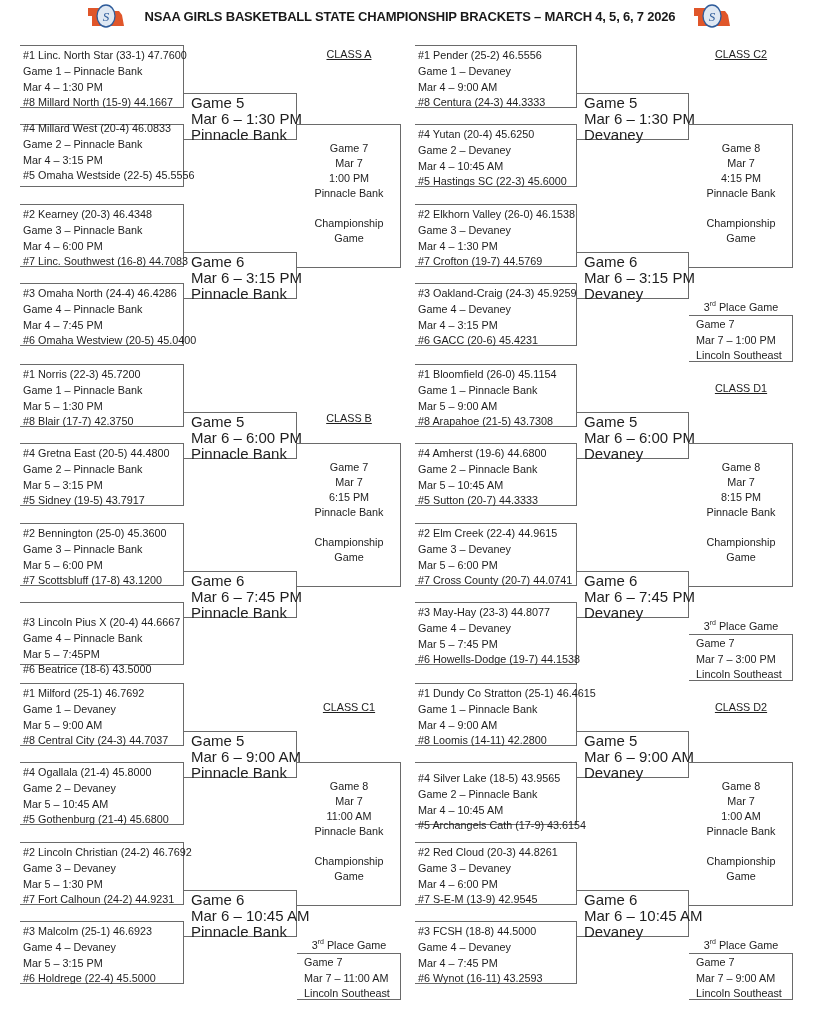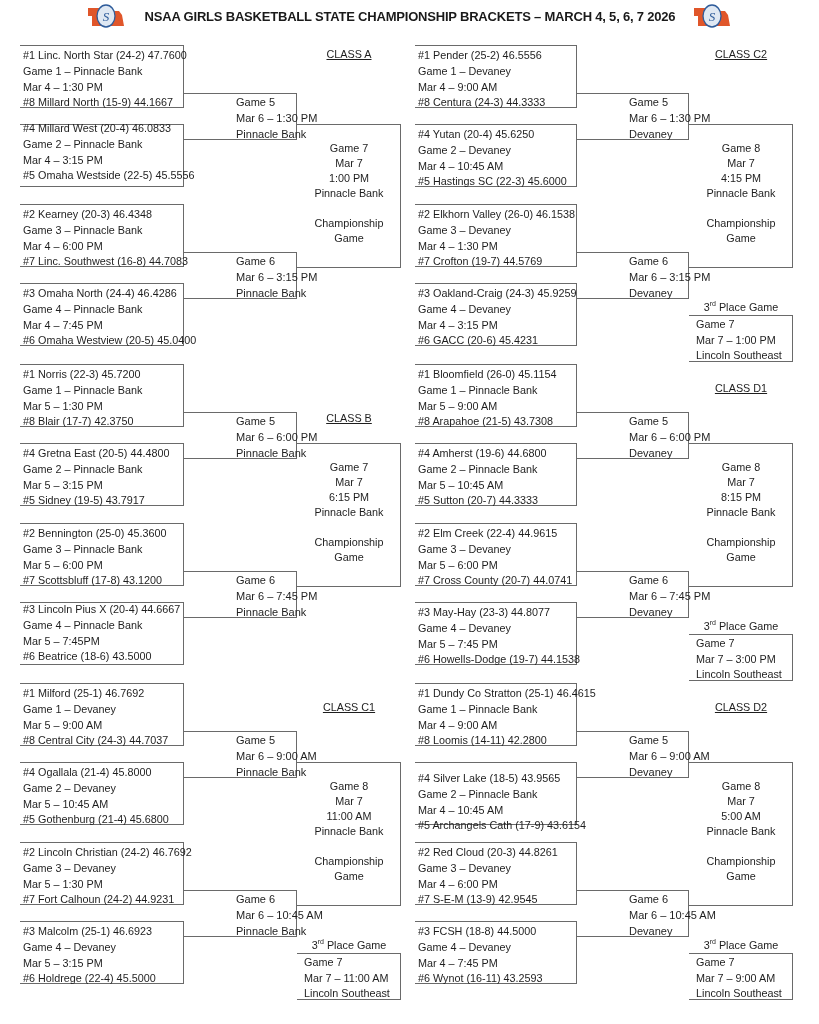--- a/index.html
+++ b/index.html
@@ -13,21 +13,21 @@
   .logo-left { left: 86px; }
   .logo-right { left: 692px; }
   .section { position: absolute; width: 400px; height: 320px; }
   .box-r1 { position: absolute; left: 5px; width: 164px; height: 63px;
             border-top: 1.5px solid #6a6a6a; border-right: 1.5px solid #6a6a6a; border-bottom: 1.5px solid #6a6a6a; box-sizing: border-box; }
   .r1-text { position: absolute; left: 8px; top: 2px; }
   .r1-text div { font-size: 10.8px; line-height: 15.8px; white-space: nowrap; }
   .semi { position: absolute; left: 169px; width: 113px; height: 47px;
           border-top: 1.5px solid #6a6a6a; border-right: 1.5px solid #6a6a6a; border-bottom: 1.5px solid #6a6a6a; box-sizing: border-box; }
   .semi-text { position: absolute; left: 176px; }
-  .semi-text div { font-size: 11px; line-height: 15.8px; white-space: nowrap; margin-left: 45px; }
+  .semi-text div { font-size: 15px; line-height: 15.8px; white-space: nowrap; }
   .champ { position: absolute; left: 282px; width: 104px; height: 144px;
            border-top: 1.5px solid #6a6a6a; border-right: 1.5px solid #6a6a6a; border-bottom: 1.5px solid #6a6a6a; box-sizing: border-box; }
   .champ-text { position: absolute; left: 282px; width: 104px; text-align: center; }
   .champ-text div { font-size: 10.8px; line-height: 15px; white-space: nowrap; }
   .class-label { position: absolute; left: 282px; width: 104px; text-align: center; top: 3px;
                  font-size: 10.8px; text-decoration: underline; }
   .third-label { position: absolute; left: 282px; width: 104px; text-align: center; font-size: 10.8px; }
   .third-label sup { font-size: 7px; }
   .third { position: absolute; left: 282px; width: 104px; height: 47px;
            border-top: 1.5px solid #6a6a6a; border-right: 1.5px solid #6a6a6a; border-bottom: 1.5px solid #6a6a6a; box-sizing: border-box; }
@@ -50,21 +50,21 @@
     <text x="20" y="19" text-anchor="middle" font-family="Liberation Serif, serif" font-size="13" font-style="italic" fill="#2d5b9a">S</text>
   </svg>
 </div>
 
 <div id="brackets">
   <div class="section" style="left: 15px; top: 45px;">
     <div class="class-label" style="top: 3px;">CLASS A</div>
 
     <div class="box-r1" style="top:0px"></div>
     <div class="r1-text" style="top:3px">
-      <div>#1 Linc. North Star (24-2) 47.7600</div>
+      <div>#1 Linc. North Star (33-1) 47.7600</div>
       <div>Game 1 – Pinnacle Bank</div>
       <div>Mar 4 – 1:30 PM</div>
       <div>#8 Millard North (15-9) 44.1667</div>
     </div>
 
     <div class="box-r1" style="top:79px"></div>
     <div class="r1-text" style="top:76px">
       <div>#4 Millard West (20-4) 46.0833</div>
       <div>Game 2 – Pinnacle Bank</div>
       <div>Mar 4 – 3:15 PM</div>
@@ -135,21 +135,21 @@
 
     <div class="box-r1" style="top:159px"></div>
     <div class="r1-text" style="top:162px">
       <div>#2 Bennington (25-0) 45.3600</div>
       <div>Game 3 – Pinnacle Bank</div>
       <div>Mar 5 – 6:00 PM</div>
       <div>#7 Scottsbluff (17-8) 43.1200</div>
     </div>
 
     <div class="box-r1" style="top:238px"></div>
-    <div class="r1-text" style="top:238px">
+    <div class="r1-text" style="top:251px">
       <div>#3 Lincoln Pius X (20-4) 44.6667</div>
       <div>Game 4 – Pinnacle Bank</div>
       <div>Mar 5 – 7:45PM</div>
       <div>#6 Beatrice (18-6) 43.5000</div>
     </div>
 
     <div class="semi" style="top:48px"></div>
     <div class="semi-text" style="top:50px">
       <div>Game 5</div>
       <div>Mar 6 – 6:00 PM</div>
@@ -435,21 +435,21 @@
     <div class="semi-text" style="top: 209px; left: 174px;">
       <div>Game 6</div>
       <div>Mar 6 – 10:45 AM</div>
       <div>Devaney</div>
     </div>
 
     <div class="champ" style="top: 79px; left: 279px; width: 104px;"></div>
     <div class="champ-text" style="top: 96px; left: 279px; width: 104px;">
       <div>Game 8</div>
       <div>Mar 7</div>
-      <div>5:00 AM</div>
+      <div>1:00 AM</div>
       <div>Pinnacle Bank</div>
       <div style="height:15px"></div>
       <div>Championship</div>
       <div>Game</div>
     </div>
 
     <div class="third-wrap">
       <div class="third-label" style="top: 255px; left: 279px; width: 104px;"><span>3</span><sup>rd</sup><span> Place Game</span></div>
       <div class="third" style="top: 270px; left: 279px; width: 104px;"></div>
       <div class="third-text" style="top: 272px; left: 286px;">

